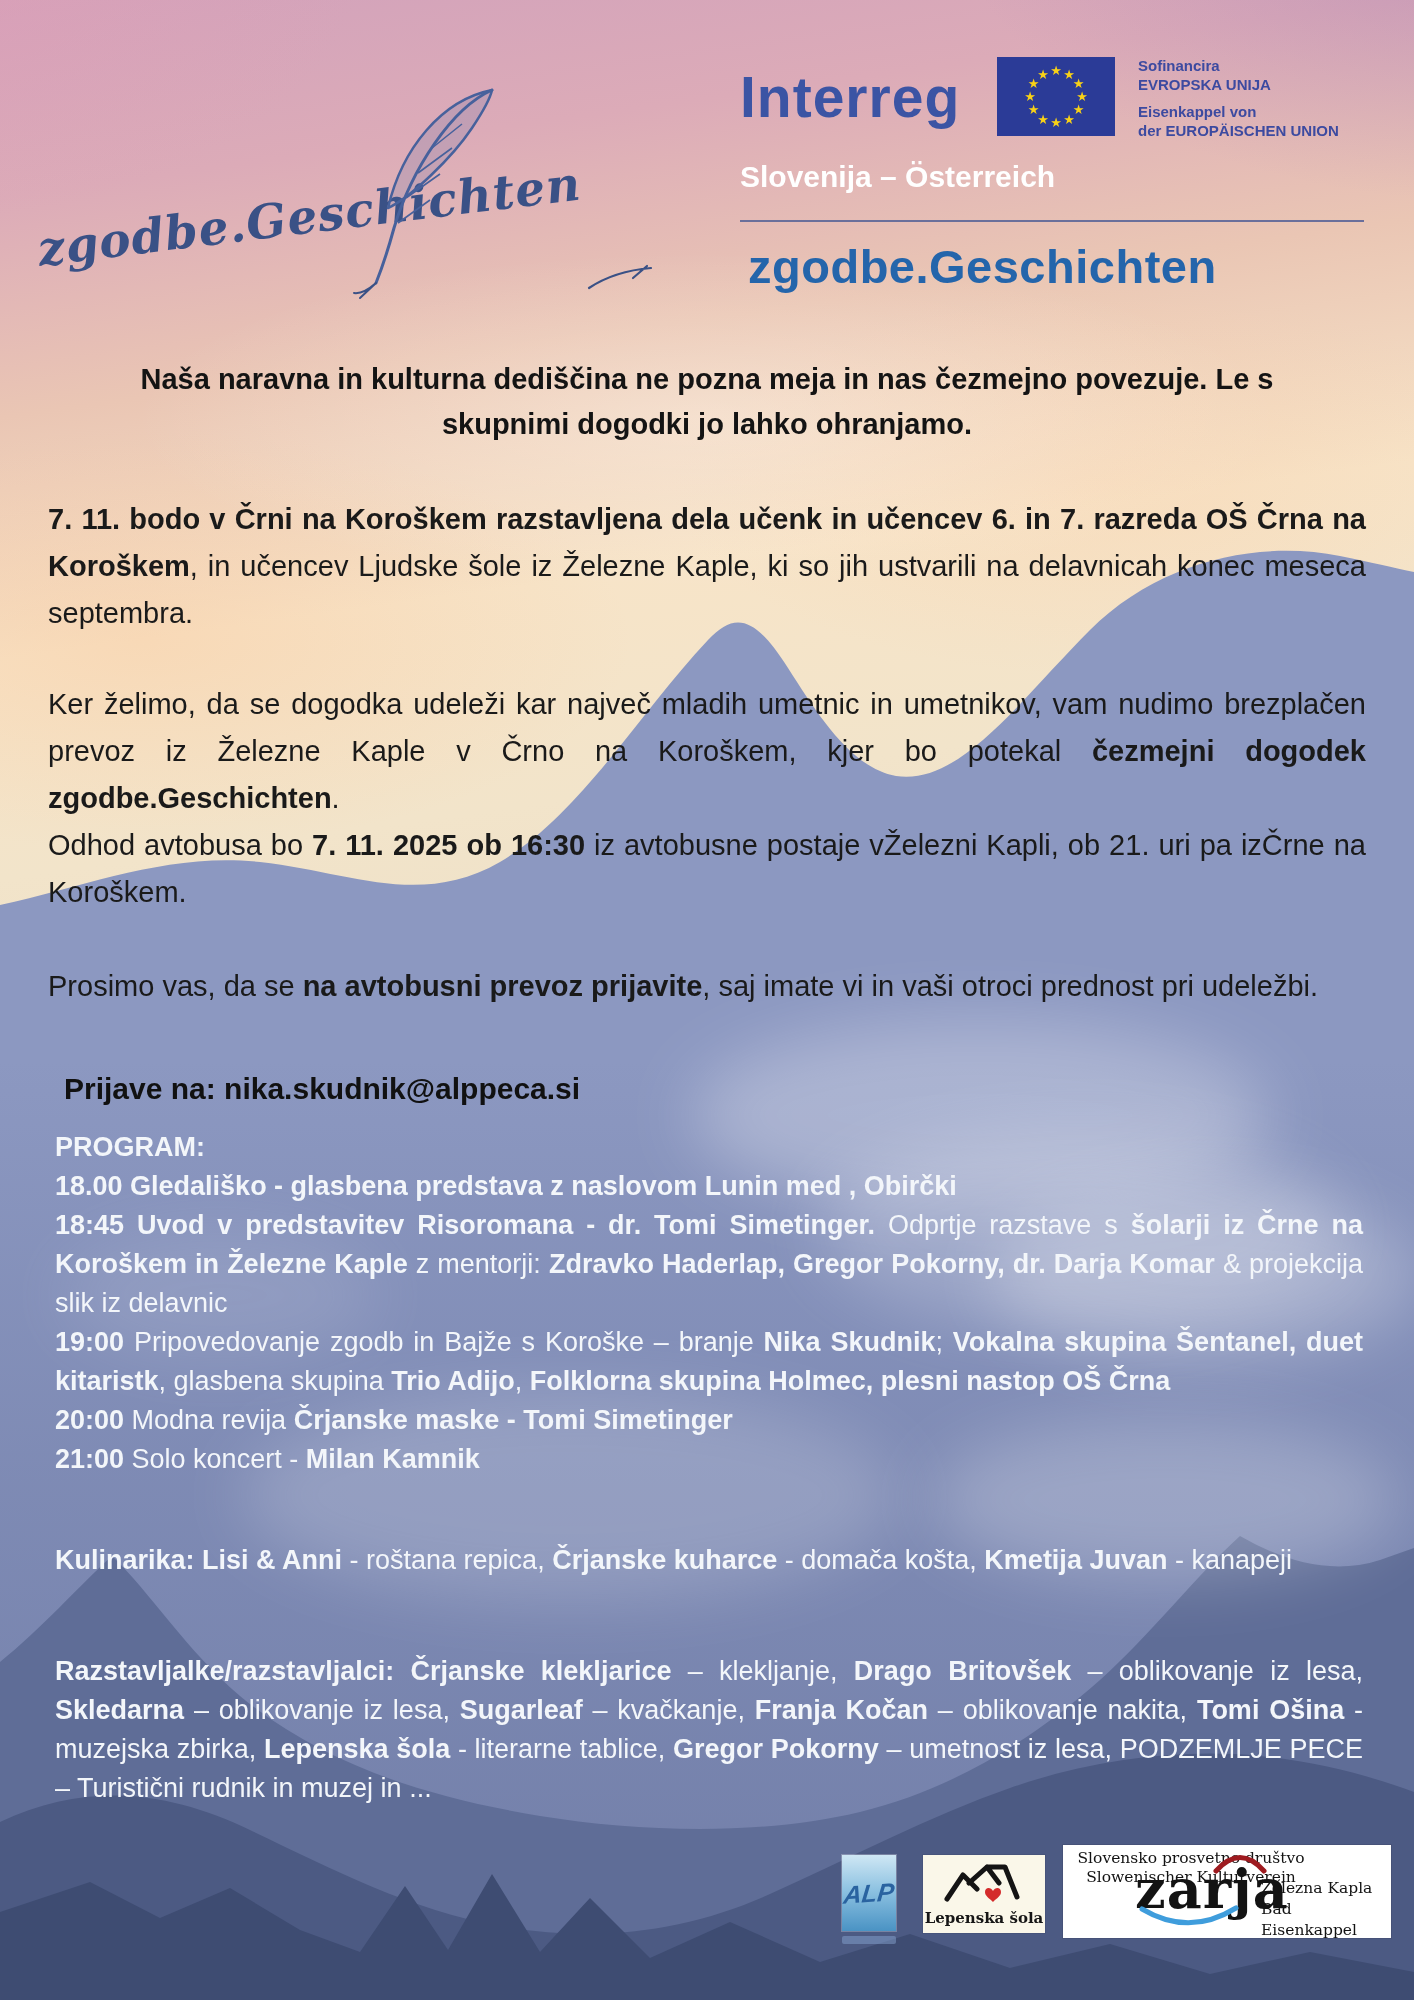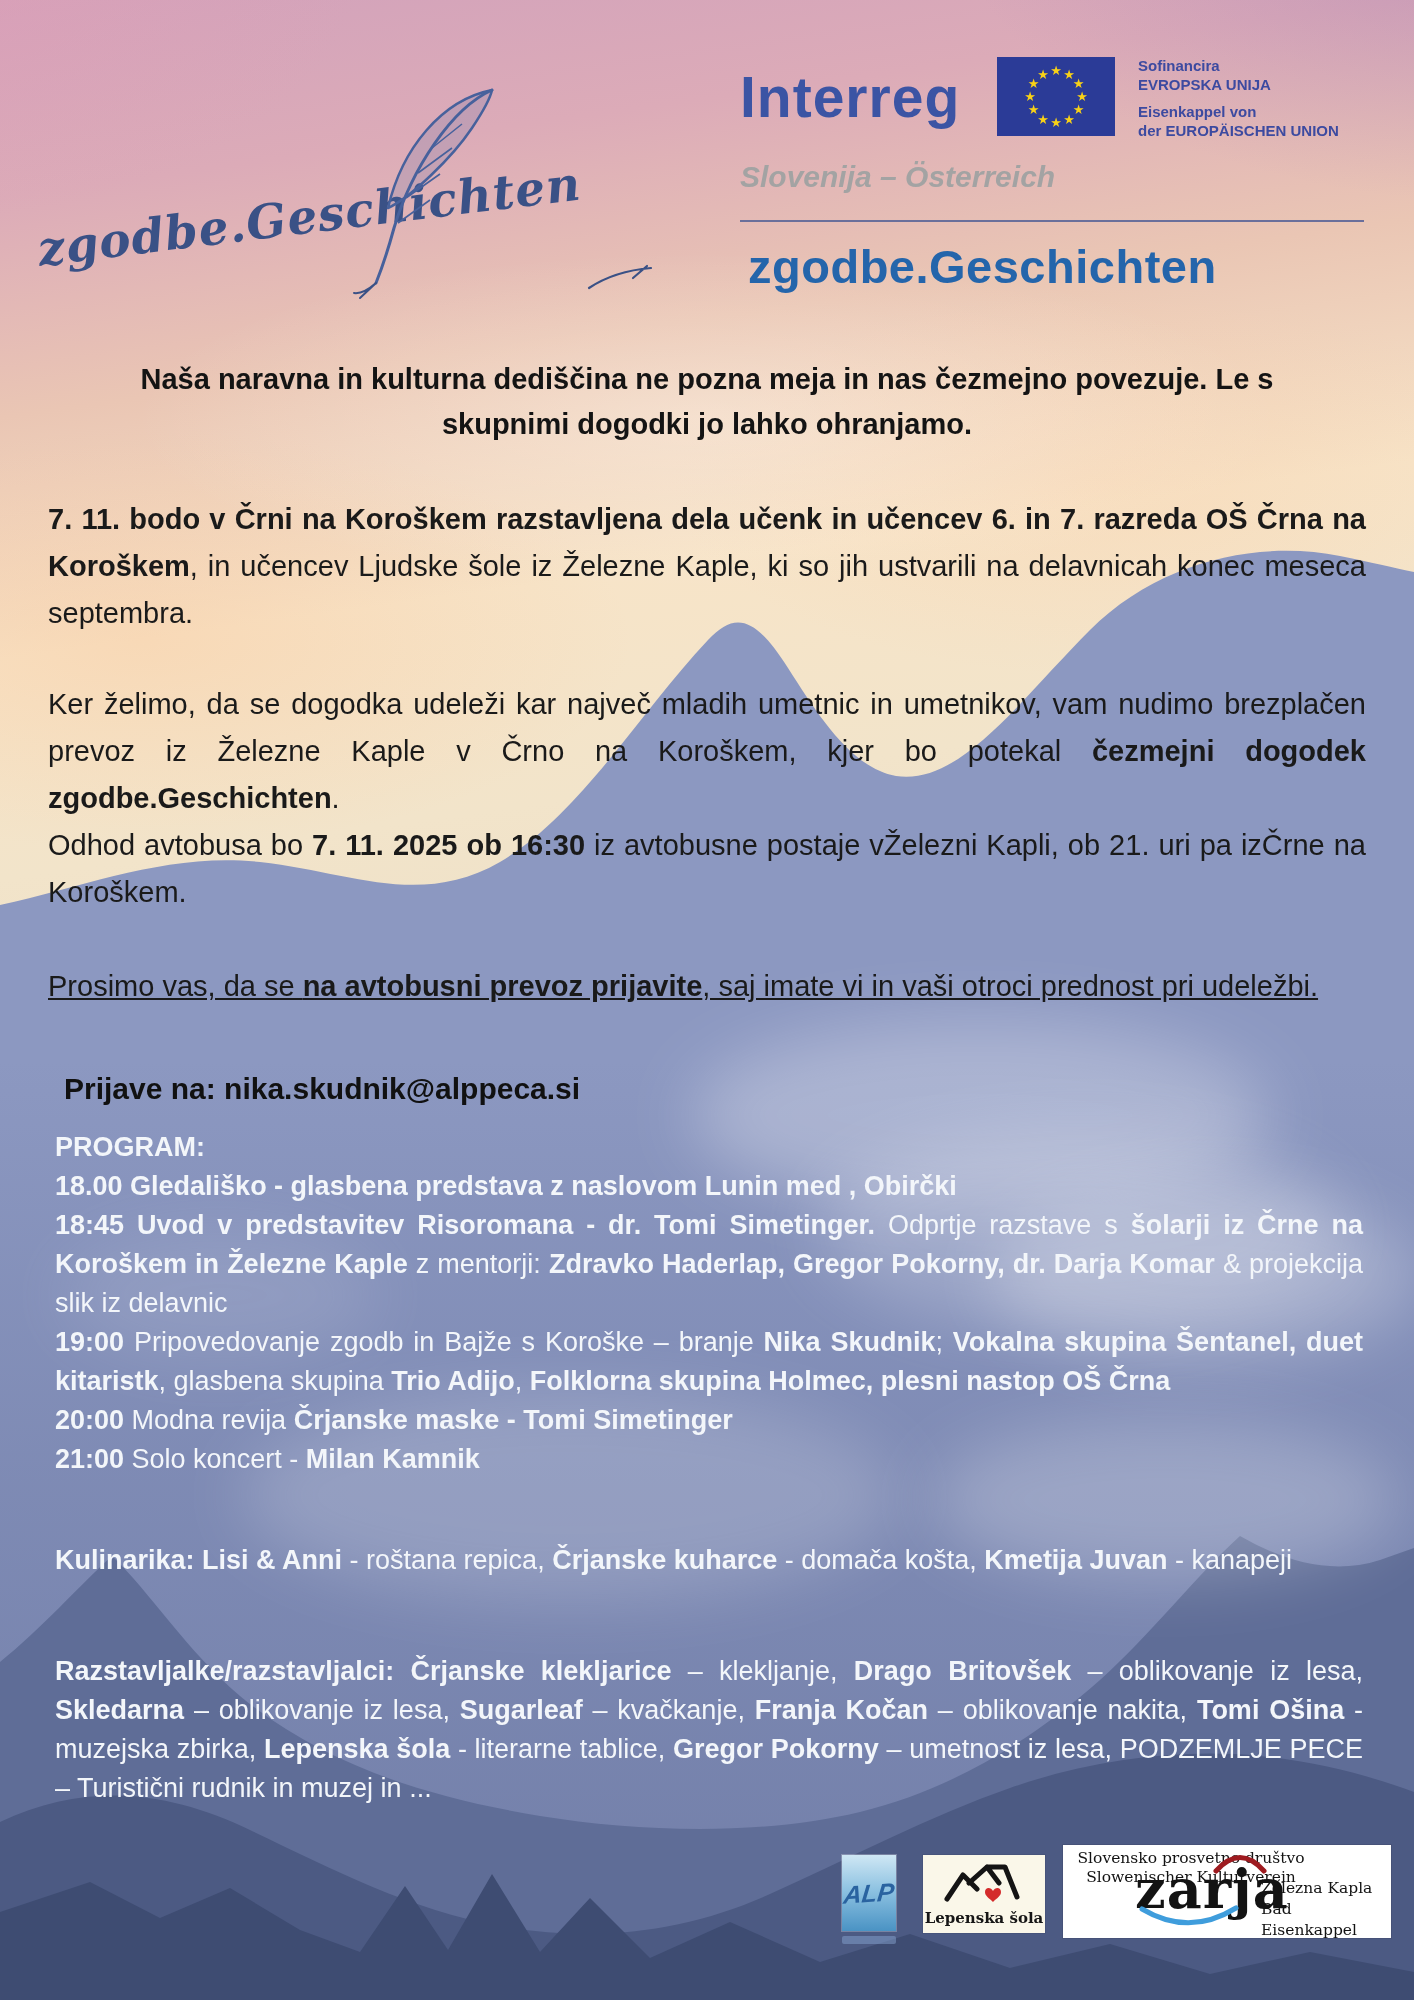--- a/index.html
+++ b/index.html
@@ -37,37 +37,37 @@
   .flourish{position:absolute;left:585px;top:260px;}
 
   
   .interreg-brand{
     position:absolute;left:740px;top:64px;
     font-size:57px;font-weight:800;letter-spacing:1px;color:#3b54a4;text-align:center;
   }
   .eu-flag{position:absolute;left:997px;top:57px;}
   .funding{position:absolute;left:1138px;top:56px;color:#3c4aa0;font-size:15px;font-weight:700;line-height:19px;}
   .funding .gap{height:8px;}
-  .program-area{position:absolute;left:740px;top:160px;font-size:30px;font-weight:700;color:#a3a3a3;font-style:italic;}
+  .program-area{position:absolute;left:740px;top:160px;font-size:30px;font-weight:700;color:#ffffff;}
   .rule{position:absolute;left:740px;top:220px;width:624px;height:2px;background:#6a6f9b;}
   .project-title{position:absolute;left:748px;top:239px;font-size:47px;font-weight:700;color:#2465ab;letter-spacing:.5px;}
 
   
   .intro{
     position:absolute;left:87px;top:357px;width:1240px;margin:0;
     font-size:29px;font-weight:700;line-height:45px;text-align:center;color:#141414;
   }
   .p-dark{
     position:absolute;left:48px;width:1318px;margin:0;
     font-size:29px;line-height:47px;color:#1a1a1a;text-align:justify;
   }
   .p-exhibition{top:496px;}
   .p-transport1{top:681px;}
   .p-transport2{top:822px;}
-  .p-signup{top:963px;text-decoration:underline;}
+  .p-signup{top:963px;}
   .p-contact{position:absolute;left:48px;top:1056px;margin:16px;font-size:30px;font-weight:700;color:#111;}
 
   
   .program{
     position:absolute;left:55px;top:1128px;width:1308px;
     color:#f3f6fa;font-size:27px;line-height:39px;
   }
   .program p{margin:0;text-align:justify;}
   .program .heading{font-weight:700;text-align:left;}
   .p-kulinarika{position:absolute;left:55px;top:1541px;width:1308px;margin:0;color:#f3f6fa;font-size:27px;line-height:39px;text-align:justify;}

